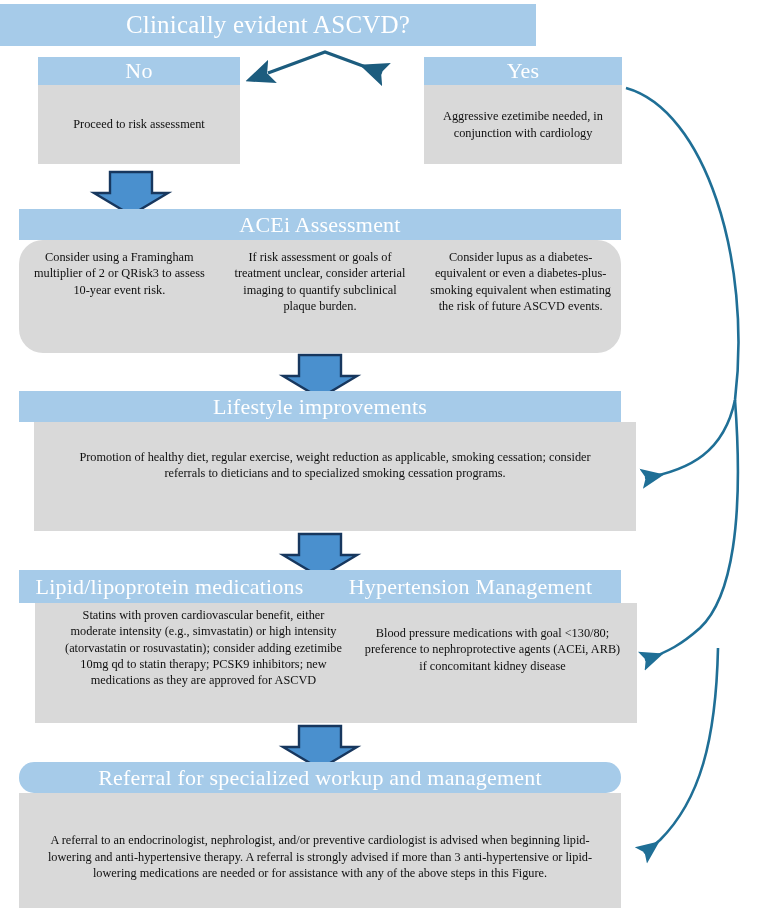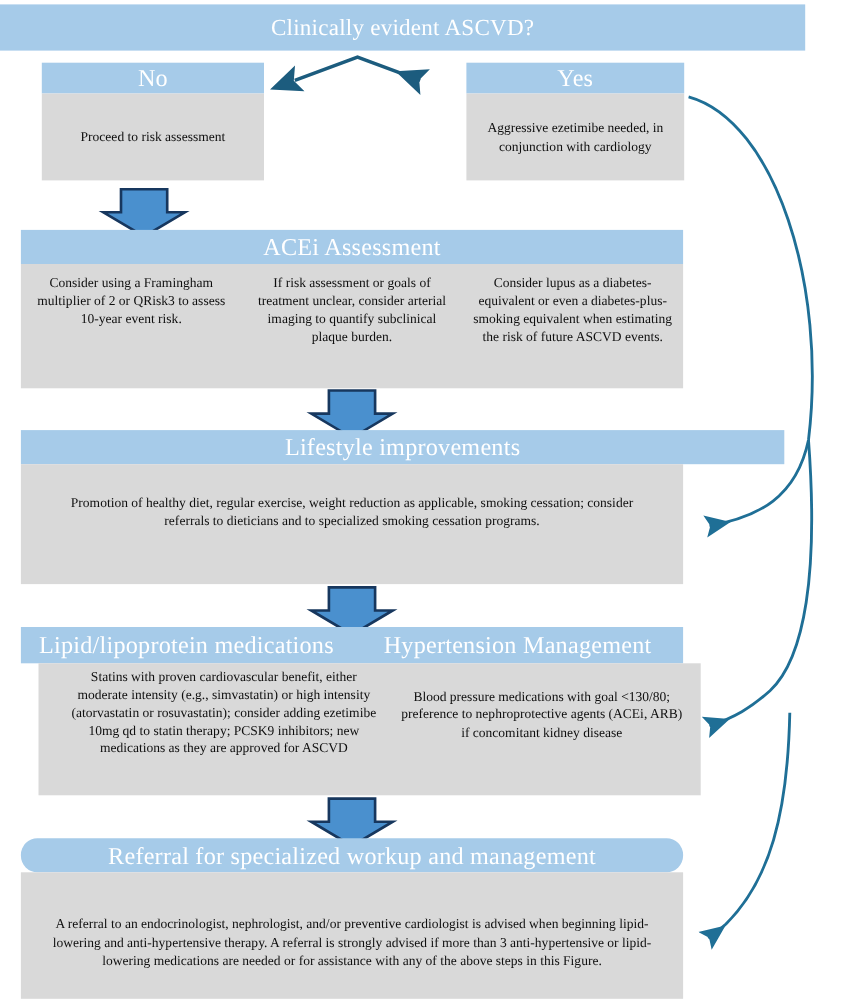--- a/index.html
+++ b/index.html
@@ -109,21 +109,21 @@
 
     <g>
       <path d="M299,534 L341,534 L341,555 L357,555 L320,577 L283,555 L299,555 Z" fill="#4A90CE" stroke="#17375E" stroke-width="2.4" stroke-linejoin="miter"></path>
     </g>
 
     <g>
       <path d="M299,726 L341,726 L341,747 L357,747 L320,769 L283,747 L299,747 Z" fill="#4A90CE" stroke="#17375E" stroke-width="2.4" stroke-linejoin="miter"></path>
     </g>
   </svg>
 
-  <div class="box hdr" style="left:0px; top:4px; width:732px; height:42px; font-size:21px;">
+  <div class="box hdr" style="left:0px; top:4px; width:536px; height:42px; font-size:25px;">
     <span>Clinically evident ASCVD?</span>
   </div>
 
   <div class="box" style="left:38px; top:57px; width:202px; height:107px;">
     <div class="hdr" style="position:absolute; left:0; top:0; width:202px; height:28px;">
       <span>No</span>
     </div>
     <div class="body txt" style="position:absolute; left:0; top:28px; width:202px; height:79px;
          display:flex; align-items:center; justify-content:center; padding:0 10px;">
       <span>Proceed to risk assessment</span>
@@ -137,38 +137,38 @@
     <div class="body txt" style="position:absolute; left:0; top:28px; width:198px; height:79px;
          display:flex; align-items:center; justify-content:center; padding:0 14px;">
       <span>Aggressive ezetimibe needed, in conjunction with cardiology</span>
     </div>
   </div>
 
   <div class="box" style="left:19px; top:209px; width:602px; height:144px;">
     <div class="hdr" style="position:absolute; left:0; top:0; width:602px; height:31px;">
       <span>ACEi Assessment</span>
     </div>
-    <div class="body cols" style="position:absolute; left:0; top:31px; width:602px; height:113px; padding-top:9px;">
+    <div class="body cols" style="position:absolute; left:0; top:31px; width:602px; height:113px; padding-top:9px;border-radius:24px;">
       <div class="col txt" style="width:33.33%;">
         <span>Consider using a Framingham multiplier of 2 or QRisk3 to assess 10-year event risk.</span>
       </div>
       <div class="col txt" style="width:33.33%;">
         <span>If risk assessment or goals of treatment unclear, consider arterial imaging to quantify subclinical plaque burden.</span>
       </div>
       <div class="col txt" style="width:33.33%;">
         <span>Consider lupus as a diabetes-equivalent or even a diabetes-plus-smoking equivalent when estimating the risk of future ASCVD events.</span>
       </div>
     </div>
   </div>
 
   <div class="box" style="left:19px; top:391px; width:602px; height:140px;">
-    <div class="hdr" style="position:absolute; left:0; top:0; width:694px; height:31px;">
+    <div class="hdr" style="position:absolute; left:0; top:0; width:602px; height:31px;">
       <span>Lifestyle improvements</span>
     </div>
-    <div class="body txt" style="position:absolute; left:0; top:31px; width:602px; height:109px;
+    <div class="body txt" style="position:absolute; left:15px; top:31px; width:602px; height:109px;
          display:flex; align-items:flex-start; justify-content:flex-end; padding:27px 40px 0;">
       <span>Promotion of healthy diet, regular exercise, weight reduction as applicable, smoking cessation; consider referrals to dieticians and to specialized smoking cessation programs.</span>
     </div>
   </div>
 
   <div class="box" style="left:19px; top:570px; width:628px; height:153px;">
     <div class="hdr" style="position:absolute; left:0; top:0; width:602px; height:33px; padding:0;">
       <div style="width:50%; text-align:center;">
         <span>Lipid/lipoprotein medications</span>
       </div>

